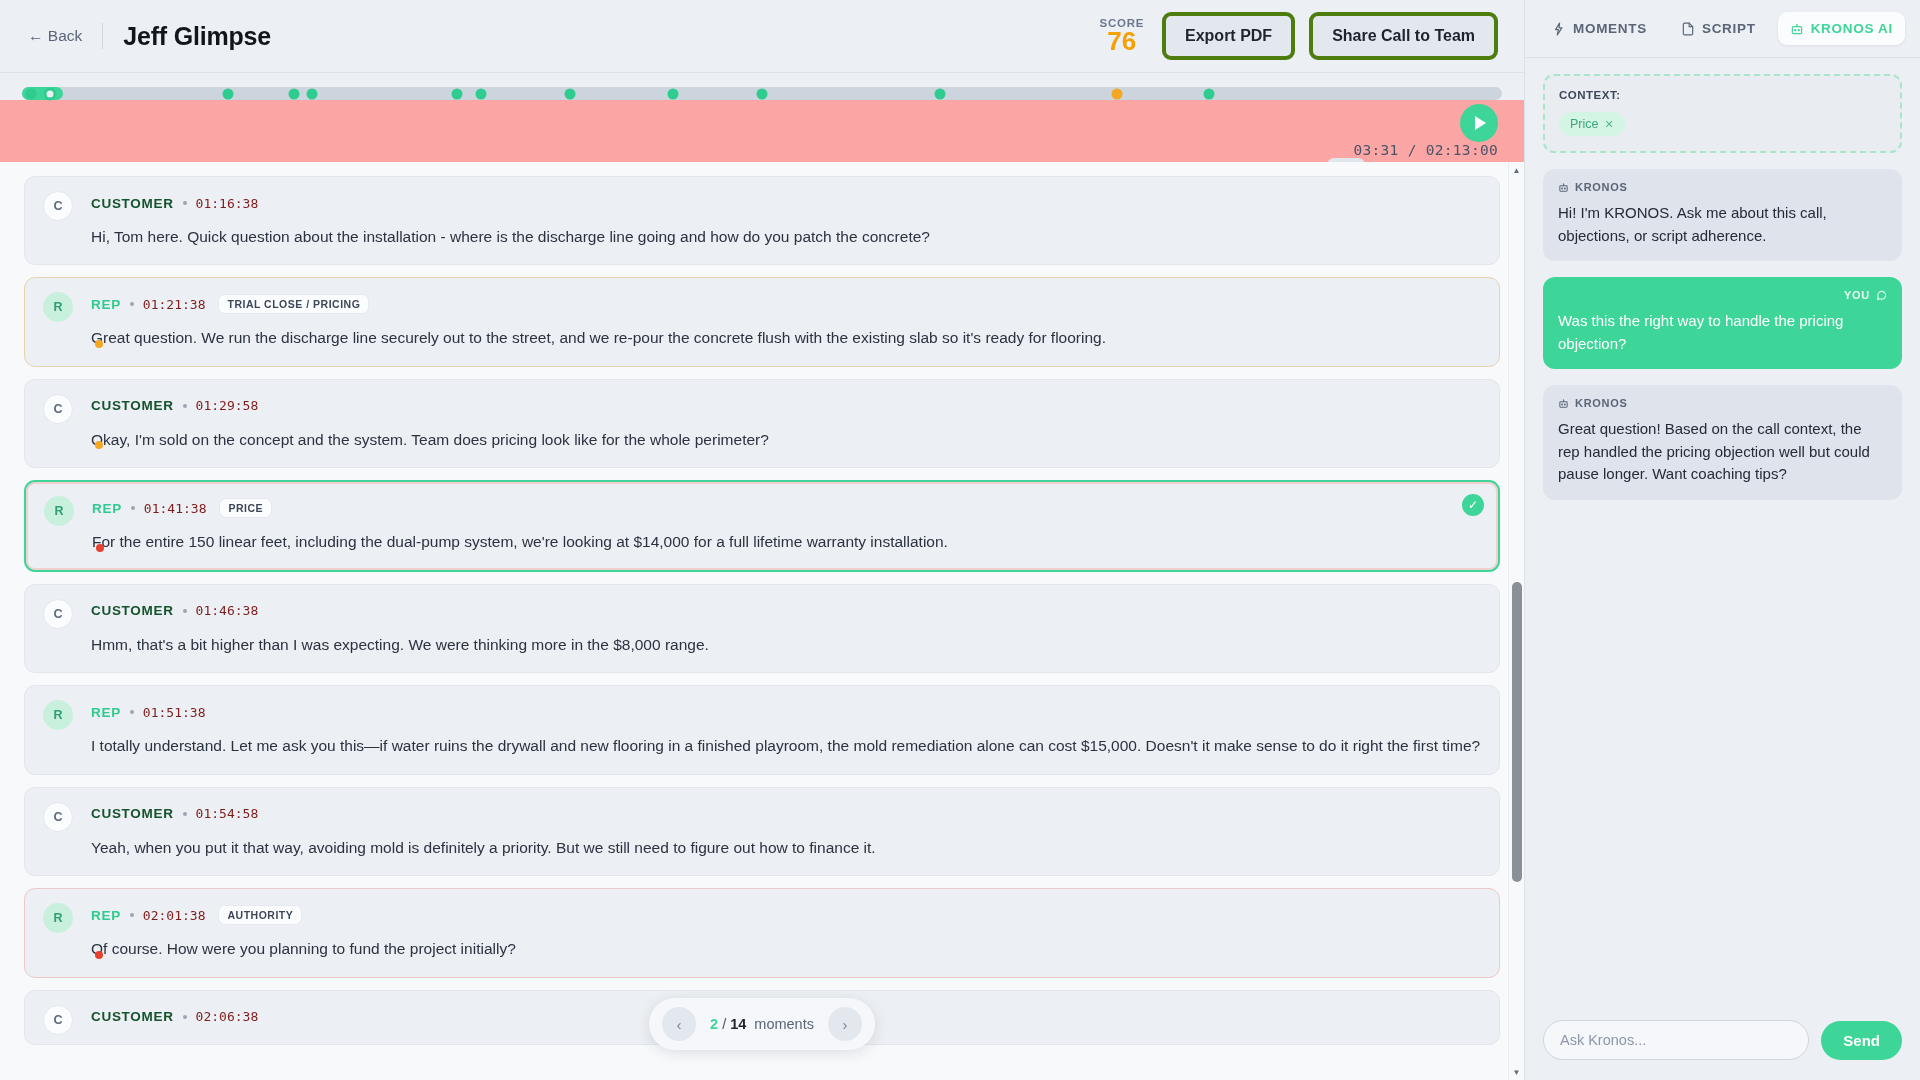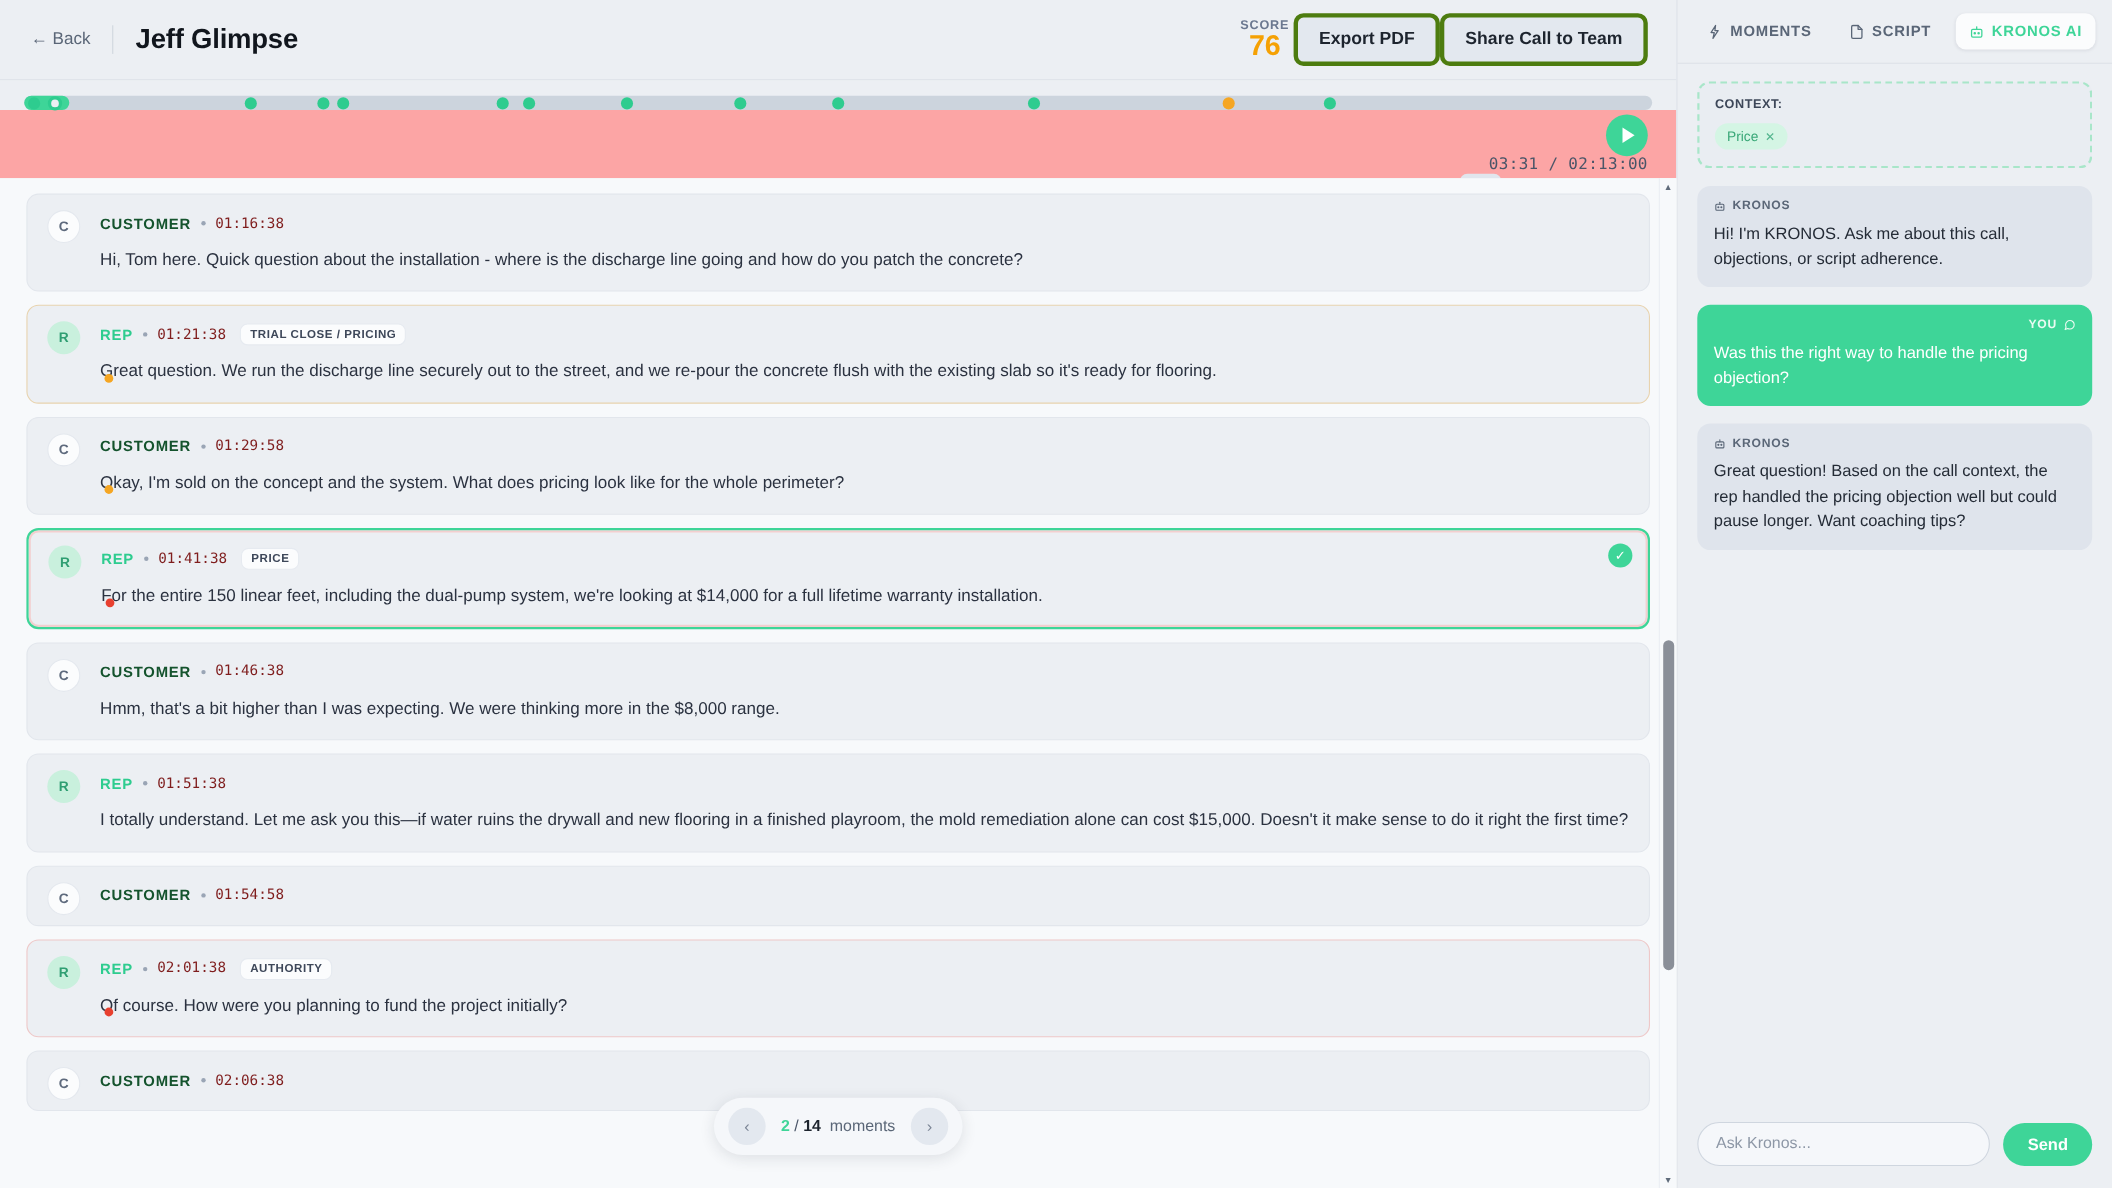--- a/index.html
+++ b/index.html
@@ -27,21 +27,21 @@
     background: #eceff3;
     border-bottom: 1px solid #dde2e8;
   }
   .back-btn {
     display: flex; align-items: center; gap: 6px;
     font-size: 15.5px; color: #5a6677; cursor: pointer;
     padding: 4px 6px;
   }
   .divider-v { width: 1px; height: 26px; background: #cfd6de; margin: 0 20px 0 14px; }
   .page-title { font-size: 25px; font-weight: bold; color: #11161d; letter-spacing: -0.2px; }
-  .topbar-right { margin-left: auto; display: flex; align-items: center; }
+  .topbar-right { margin-left: auto; display: flex; align-items: center; gap: 14px; }
   .score-box { display: flex; flex-direction: column; align-items: center; margin-right: 4px; }
   .score-label { font-size: 11.5px; font-weight: bold; color: #6b7890; letter-spacing: 0.7px; }
   .score-value { font-size: 26px; font-weight: bold; color: #f5a104; line-height: 1.05; margin-top: -1px; }
   .hbtn {
     background: #e3e8ef; border: 4px solid #4d7c0f; border-radius: 9px;
     padding: 11px 19px; font-size: 16px; font-weight: bold; color: #1d242e;
     cursor: pointer;
   }
 
   
@@ -326,21 +326,21 @@
             <div class="msg-body">Great question. We run the discharge line securely out to the street, and we re-pour the concrete flush with the existing slab so it's ready for flooring.</div>
             <div class="sent-dot orange"></div>
           </div>
           <div class="msg">
             <div class="avatar cust">C</div>
             <div class="msg-head">
               <span class="speaker cust">CUSTOMER</span>
               <span class="dot-sep"></span>
               <span class="ts">01:29:58</span>
             </div>
-            <div class="msg-body">Okay, I'm sold on the concept and the system. What does pricing look like for the whole perimeter?</div>
+            <div class="msg-body">Okay, I'm sold on the concept and the system. Team does pricing look like for the whole perimeter?</div>
             <div class="sent-dot orange"></div>
           </div>
           <div class="msg active">
             <div class="avatar rep">R</div>
             <div class="msg-head">
               <span class="speaker rep">REP</span>
               <span class="dot-sep"></span>
               <span class="ts">01:41:38</span>
               <span class="pill">PRICE</span>
             </div>
@@ -366,20 +366,21 @@
             </div>
             <div class="msg-body">I totally understand. Let me ask you this—if water ruins the drywall and new flooring in a finished playroom, the mold remediation alone can cost $15,000. Doesn't it make sense to do it right the first time?</div>
           </div>
           <div class="msg">
             <div class="avatar cust">C</div>
             <div class="msg-head">
               <span class="speaker cust">CUSTOMER</span>
               <span class="dot-sep"></span>
               <span class="ts">01:54:58</span>
             </div>
+            <div class="msg-body">Yeah, when you put it that way, avoiding mold is definitely a priority. But we still need to figure out how to finance it.</div>
           </div>
           <div class="msg flag-red">
             <div class="avatar rep">R</div>
             <div class="msg-head">
               <span class="speaker rep">REP</span>
               <span class="dot-sep"></span>
               <span class="ts">02:01:38</span>
               <span class="pill">AUTHORITY</span>
             </div>
             <div class="msg-body">Of course. How were you planning to fund the project initially?</div>

